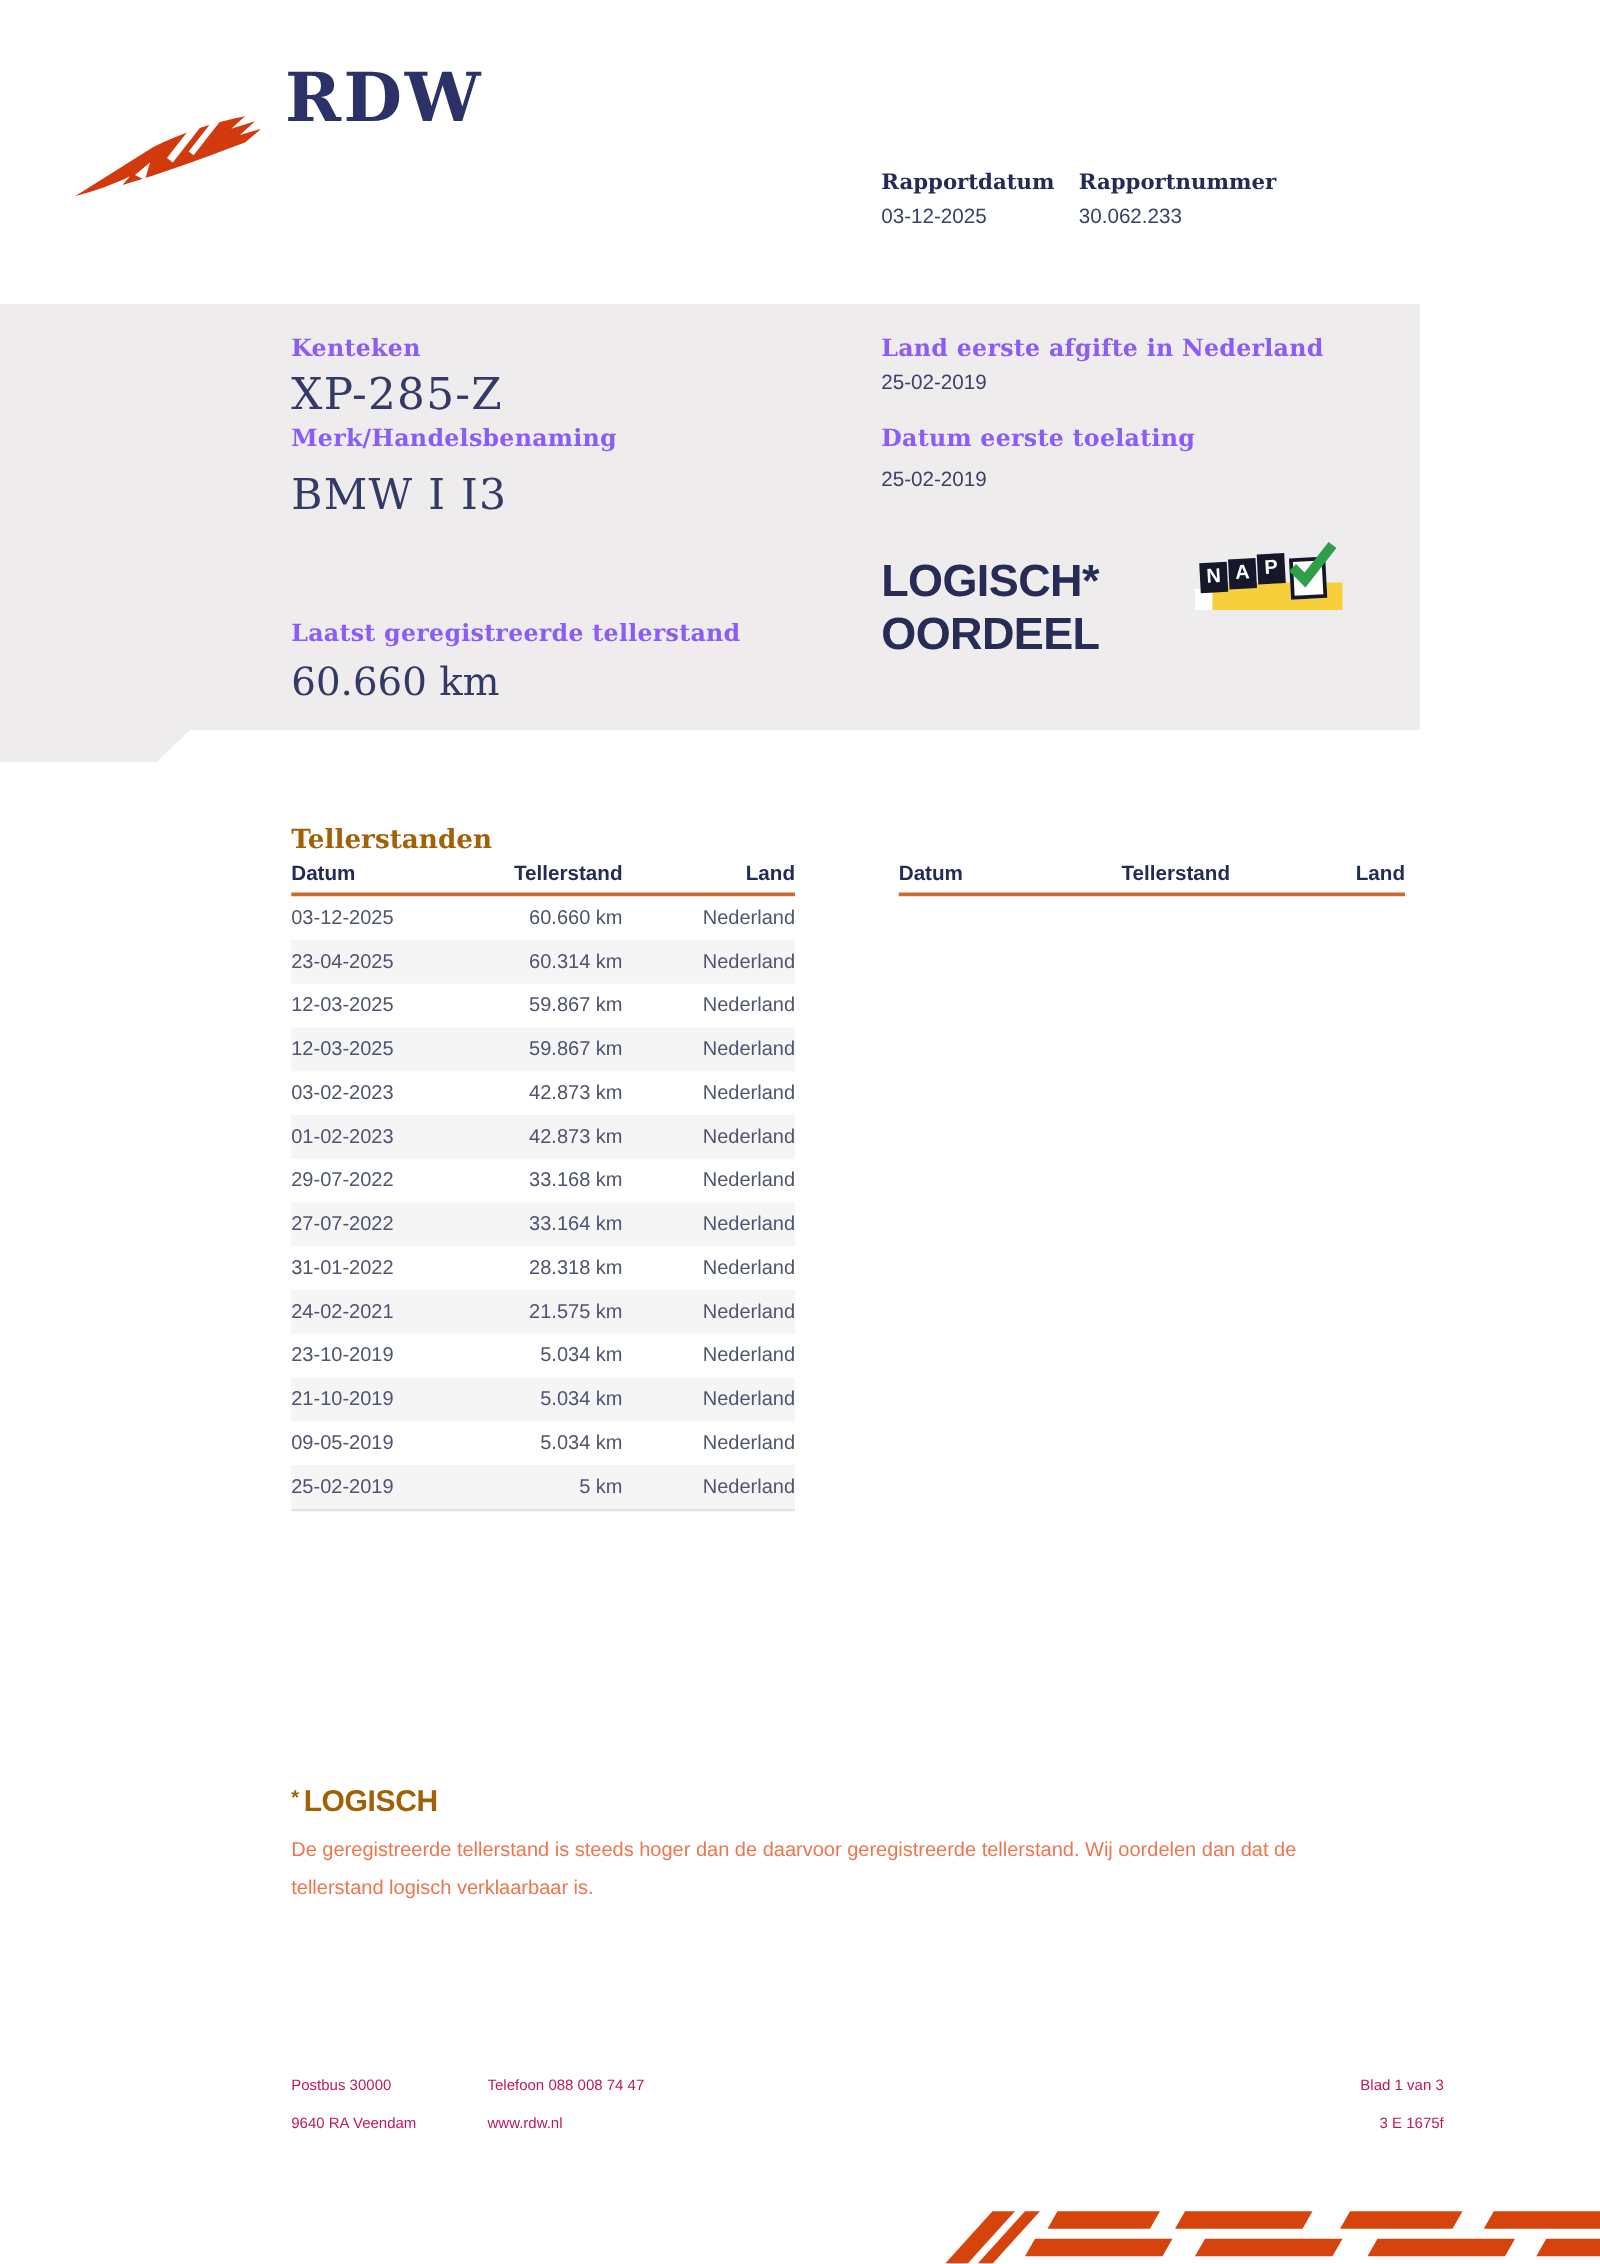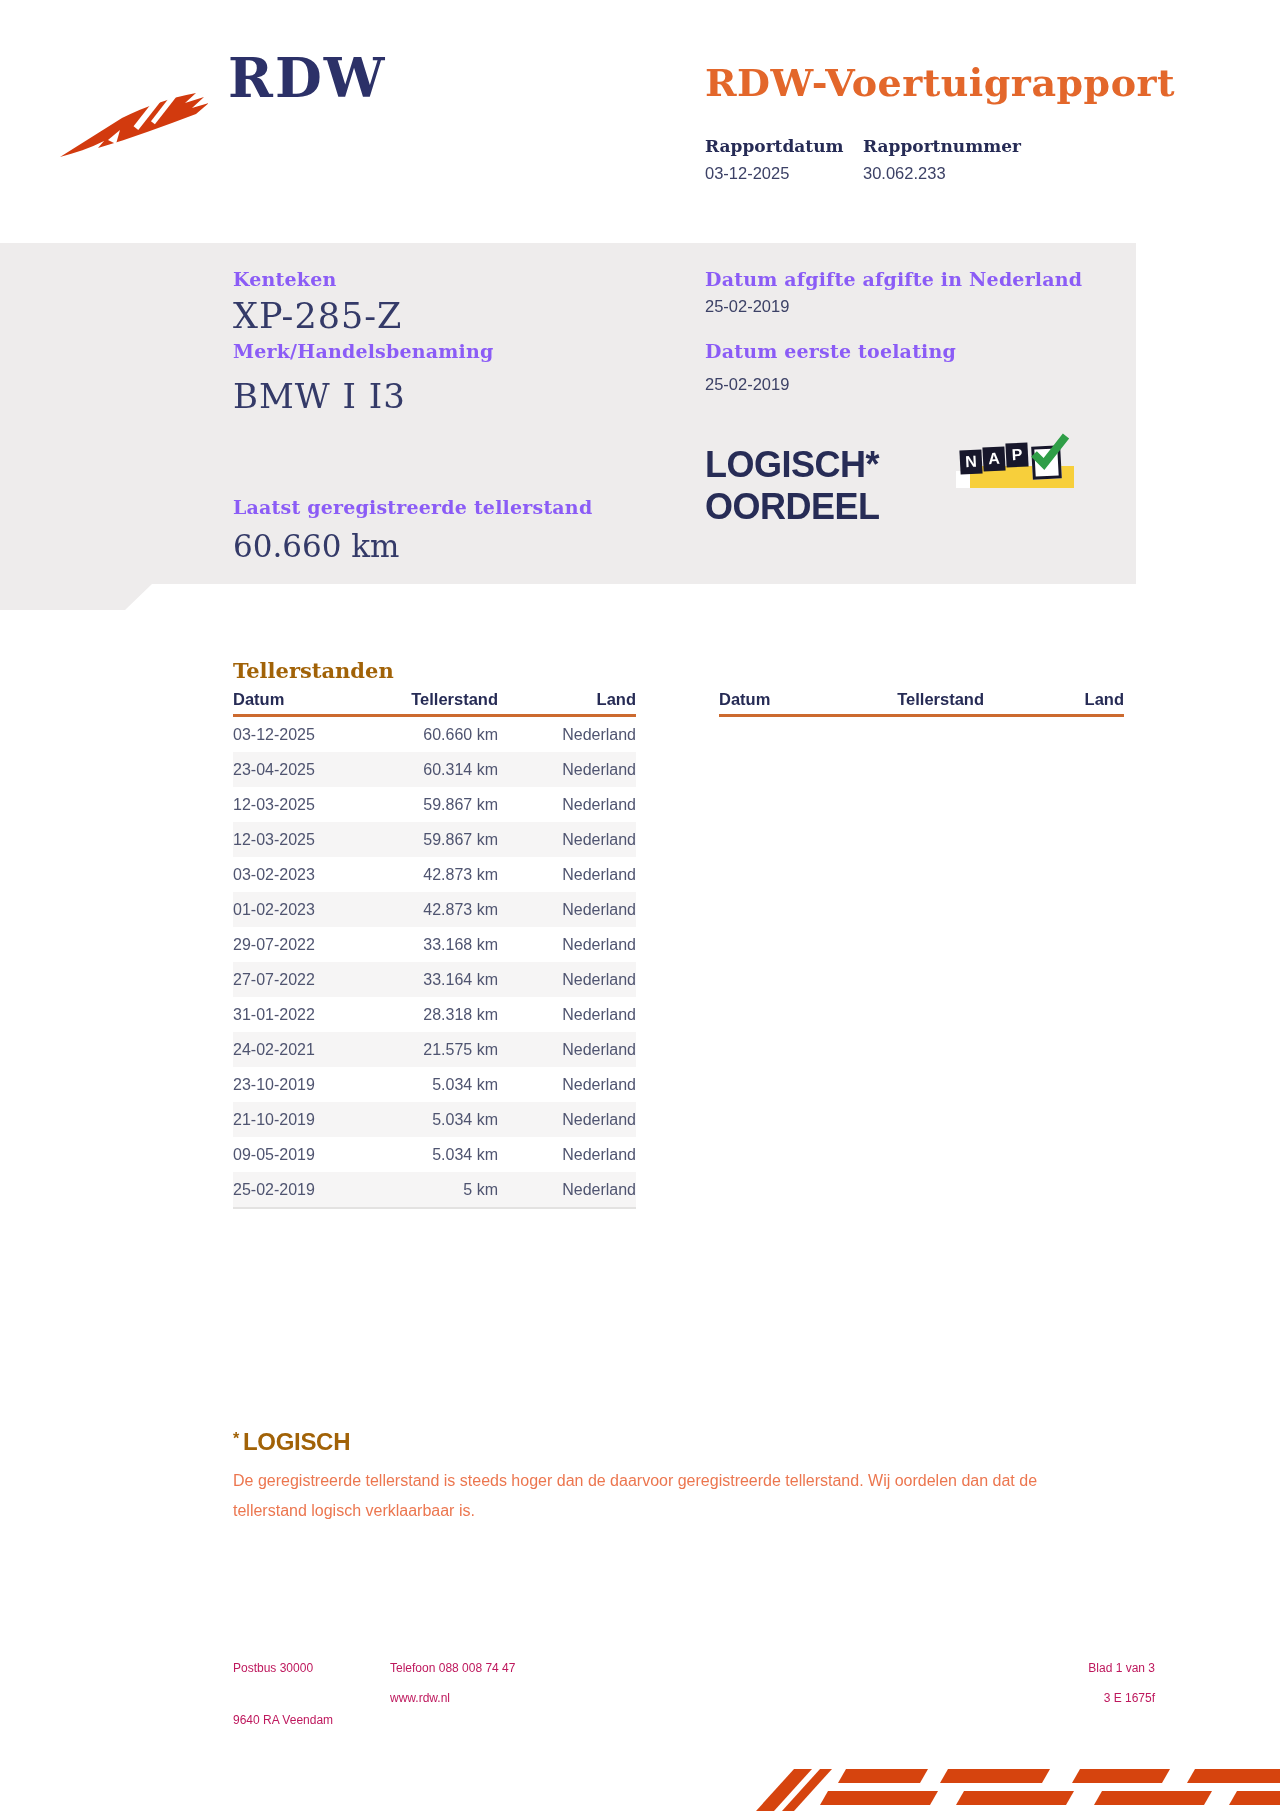--- a/index.html
+++ b/index.html
@@ -68,21 +68,21 @@
   .tcell.c3{flex:1;text-align:right;}
 
   
   .fn-head{left:233px;top:1428px;font-size:24px;font-weight:700;color:#a16207;letter-spacing:-.3px;}
   .fn-star{font-size:16px;vertical-align:6px;margin-right:4px;}
   .fn-text{left:233px;top:1466px;width:840px;font-size:16px;line-height:30px;color:#ec764f;}
 
   
   .foot{font-size:12px;color:#be185d;}
   .f-a1{left:233px;top:1661px;}
-  .f-a2{left:233px;top:1691px;margin-top:22px;}
+  .f-a2{left:233px;top:1691px;}
   .f-p{left:390px;top:1661px;}
   .f-w{left:390px;top:1691px;}
   .f-page{right:125px;top:1661px;text-align:right;}
   .f-code{right:125px;top:1691px;text-align:right;}
 
   
   .stripes{right:0;bottom:0;width:530px;height:46px;}
 </style>
 </head>
 <body>
@@ -93,35 +93,34 @@
     <svg width="150" height="80" viewBox="0 0 150 80">
       <path d="M2 77 L64 38 C88 26 112 18 138 13 L127 23 L146 17 L134 28 L151 23 L138 34
                C106 46 74 58 40 68 L46 61 C32 68 17 73 2 77 Z" fill="#d23a0e"></path>
       <rect x="86" y="16" width="6" height="36" transform="rotate(38 89 34)" fill="#ffffff"></rect>
       <rect x="103" y="12" width="5" height="34" transform="rotate(38 105 29)" fill="#ffffff"></rect>
       <polygon points="50,60 62,50 58,64" fill="#ffffff"></polygon>
     </svg>
   </div>
   <div class="abs slab brand-text">RDW</div>
 
-  <div class="abs slab report-title">RDW-Voertuigrapport</div>
   <div class="abs slab hlabel lbl-rapportdatum">Rapportdatum</div>
   <div class="abs slab hlabel lbl-rapportnummer">Rapportnummer</div>
   <div class="abs sansval val-rapportdatum">03-12-2025</div>
   <div class="abs sansval val-rapportnummer">30.062.233</div>
 
   <div class="abs gray-panel"></div>
 
   <div class="abs slab olabel lbl-kenteken">Kenteken</div>
   <div class="abs serifval val-kenteken">XP-285-Z</div>
 
   <div class="abs slab olabel lbl-merk">Merk/Handelsbenaming</div>
   <div class="abs serifval val-merk">BMW I I3</div>
 
-  <div class="abs slab olabel lbl-afgifte">Datum afgifte afgifte in Nederland</div>
+  <div class="abs slab olabel lbl-afgifte">Land eerste afgifte in Nederland</div>
   <div class="abs sansval val-afgifte">25-02-2019</div>
 
   <div class="abs slab olabel lbl-toelating">Datum eerste toelating</div>
   <div class="abs sansval val-toelating">25-02-2019</div>
 
   <div class="abs slab olabel lbl-laatst">Laatst geregistreerde tellerstand</div>
   <div class="abs serifval val-laatst">60.660 km</div>
 
   <div class="abs oordeel">
     <div>LOGISCH*</div>

